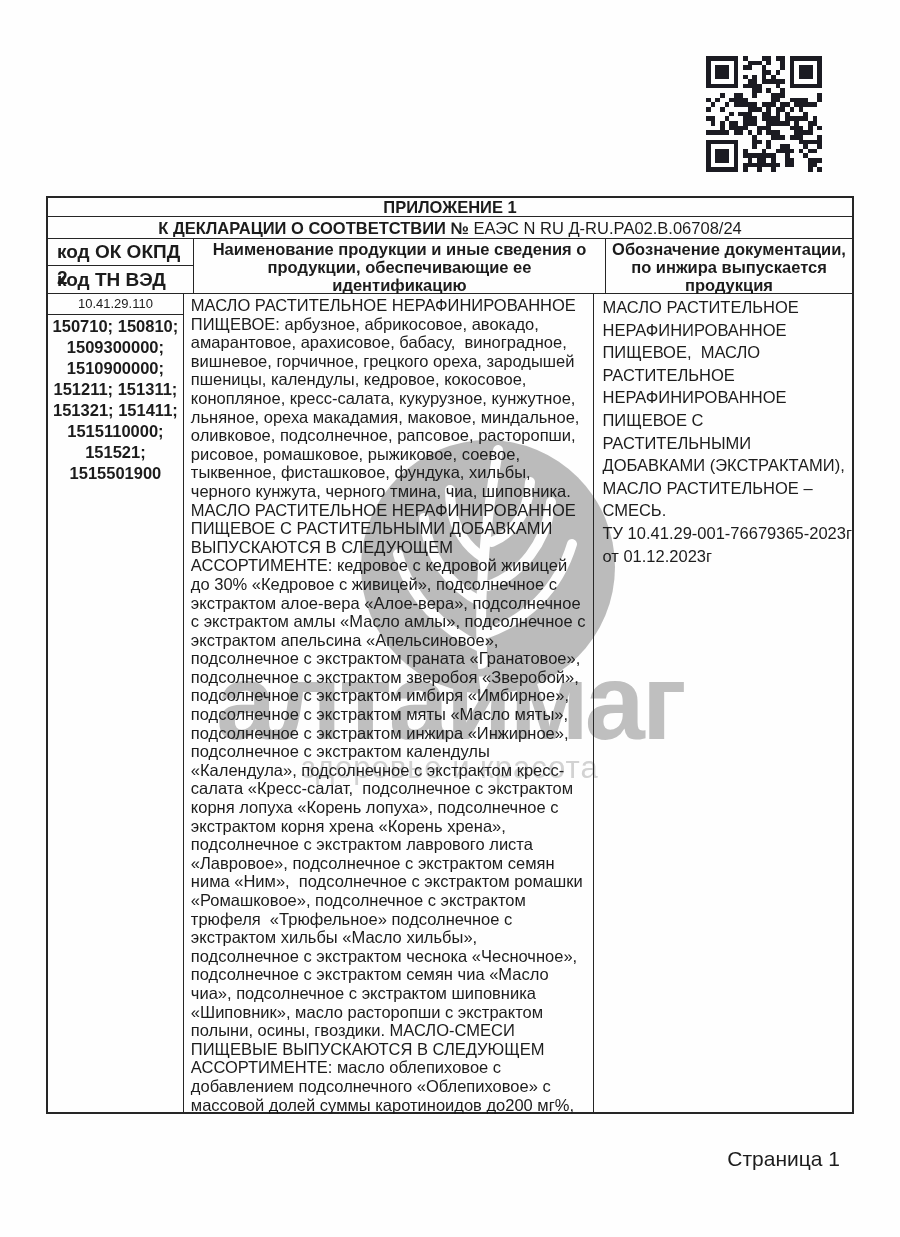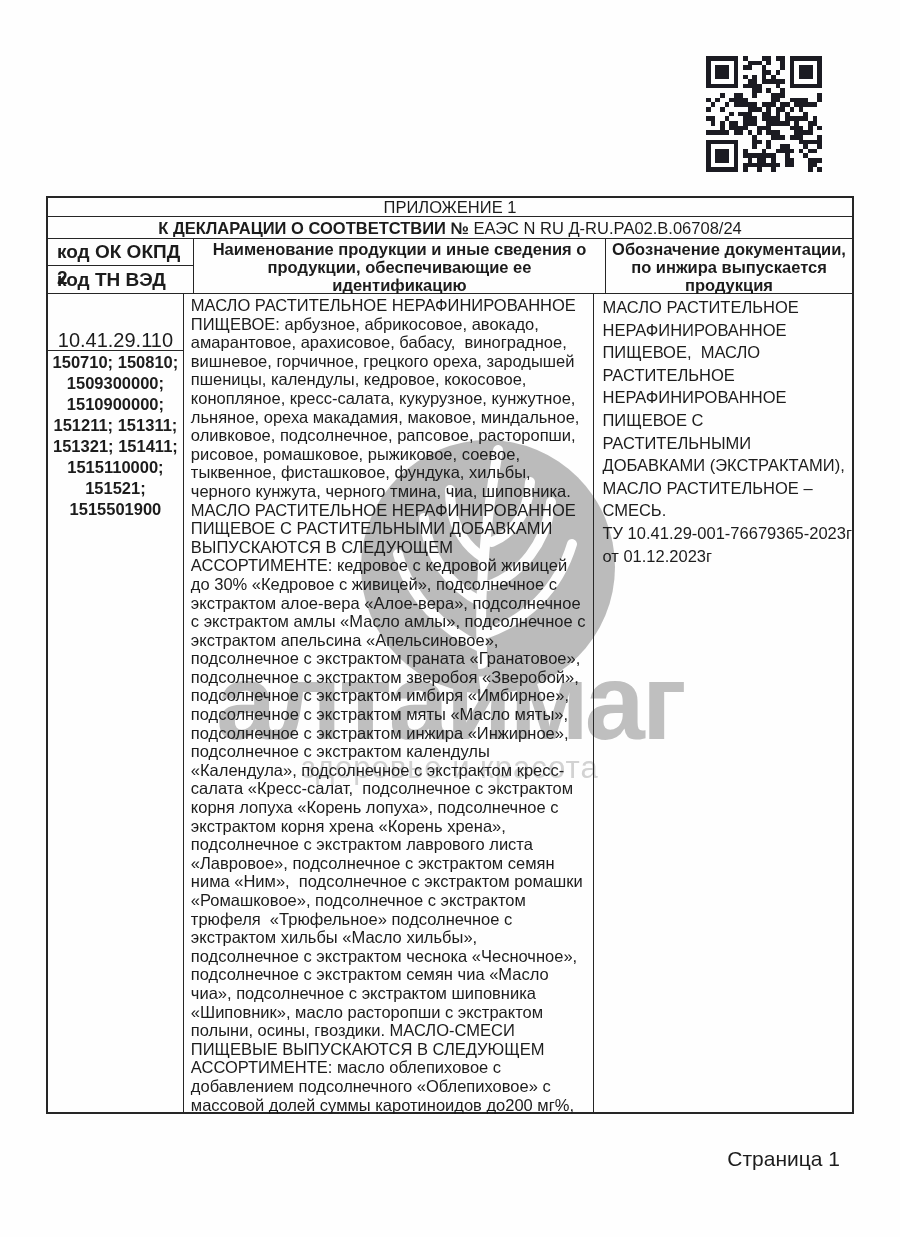--- a/index.html
+++ b/index.html
@@ -21,41 +21,41 @@
   }
   
   .qr{position:absolute;left:706px;top:56px;width:116px;height:116px;z-index:2;}
   
   .doc-table{
     position:absolute;left:46px;top:196px;width:808px;z-index:1;
     border:2px solid #262626;box-sizing:border-box;background:transparent;
   }
   .t-row{border-bottom:1.5px solid #262626;box-sizing:border-box;}
   .t-row:last-child{border-bottom:none;}
-  .title-row{height:19px;text-align:center;font-weight:normal;font-size:16.5px;line-height:19px;}
+  .title-row{height:19px;text-align:center;font-weight:bold;font-size:16.5px;line-height:19px;}
   .decl-row{height:22px;text-align:center;font-size:16.5px;line-height:22px;white-space:nowrap;}
   .decl-row .b{font-weight:bold;}
   .onprod-row{height:21px;text-align:center;font-size:16px;line-height:21px;}
   .cols{display:flex;align-items:stretch;}
   .col1{width:146px;border-right:1.5px solid #262626;box-sizing:border-box;}
   .col2{width:412px;border-right:1.5px solid #262626;box-sizing:border-box;}
   .col3{flex:1;box-sizing:border-box;}
   .head-row{height:55px;}
   .head-row .col1{display:flex;flex-direction:column;}
   .c1h{font-weight:bold;font-size:19px;padding-left:9px;box-sizing:border-box;}
   .c1h-top{height:27px;line-height:26px;border-bottom:1.5px solid #262626;}
   .c1h-bot{flex:1;line-height:27px;}
   .c23h{
     font-weight:bold;font-size:16.5px;line-height:18.2px;text-align:center;
     padding:1px 6px;box-sizing:border-box;display:flex;align-items:flex-start;justify-content:center;
   }
   .body-row{height:818px;}
   .okpd-cell{
-    height:21px;line-height:20px;text-align:center;font-size:20px;
-    border-bottom:1.5px solid #262626;box-sizing:border-box;margin-top:36px;
+    height:21px;line-height:20px;text-align:center;font-size:13px;
+    border-bottom:1.5px solid #262626;box-sizing:border-box;
   }
   .tnved-cell{
     text-align:center;font-size:16.5px;line-height:21px;white-space:pre-wrap;padding-top:1px;font-weight:bold;
   }
   .desc-cell{
     font-size:16.5px;line-height:18.6px;white-space:pre;padding:2px 8px 0 7px;box-sizing:border-box;
   }
   .docs-cell{
     font-size:16.5px;line-height:22.6px;white-space:pre;padding:2px 0 0 8px;box-sizing:border-box;
   }

